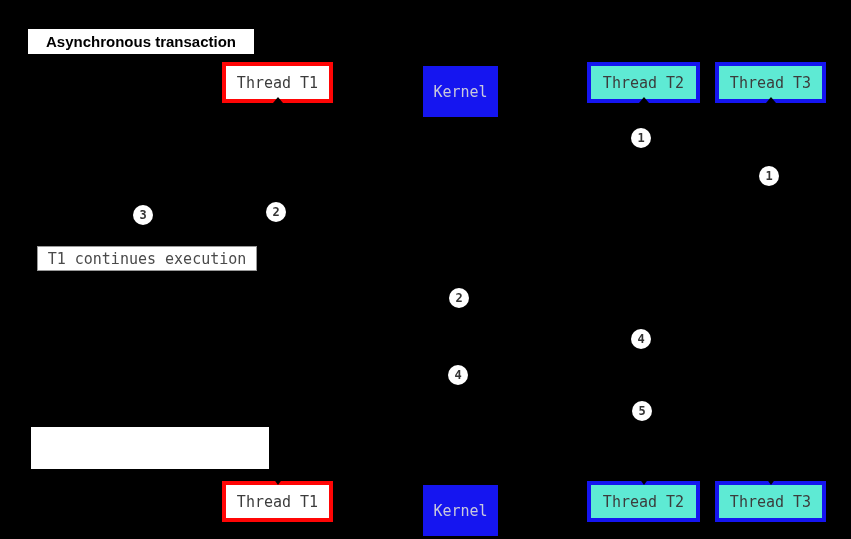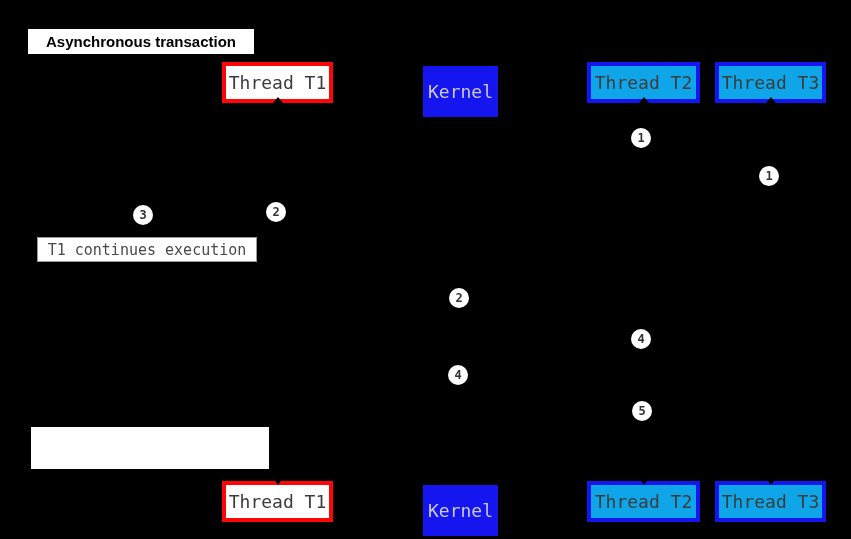--- a/index.html
+++ b/index.html
@@ -2,29 +2,29 @@
 <html><head>
 <meta charset="utf-8">
 <style>
   html,body{margin:0;padding:0;background:#000;}
   #canvas{position:relative;width:851px;height:539px;background:#000;overflow:hidden;
           font-family:"DejaVu Sans Mono",monospace;border-radius:28px;}
   .title-box{position:absolute;left:28px;top:29px;width:226px;height:25px;background:#fff;
              color:#000;font-family:"Liberation Sans",sans-serif;font-weight:bold;font-size:15px;
              display:flex;align-items:center;justify-content:center;white-space:nowrap;}
   .pbox{position:absolute;box-sizing:border-box;display:flex;align-items:center;justify-content:center;
-        font-size:18px;white-space:nowrap;}
+        font-size:15px;white-space:nowrap;}
   .red-border{border:4px solid #ff0505;background:#fff;color:#3c3c3c;height:41px;}
-  .blue-border{border:4px solid #1515f0;background:#0ea5e9;color:#3c3c3c;height:41px;}
+  .blue-border{border:4px solid #1515f0;background:#5eead4;color:#3c3c3c;height:41px;}
   .blue-filled{background:#1515f0;color:#c9c9dc;height:51px;}
   .marker{position:absolute;width:20px;height:20px;border-radius:50%;background:#fff;color:#333;
           font-size:12px;font-weight:bold;display:flex;align-items:center;justify-content:center;}
   .note{position:absolute;box-sizing:border-box;background:#fff;border:1px solid #999;color:#4a4a4a;
         font-size:15px;display:flex;align-items:center;justify-content:center;white-space:nowrap;}
-  .note-t1{left:37px;top:237px;width:220px;height:25px;}
+  .note-t1{left:37px;top:246px;width:220px;height:25px;}
   .note-empty{left:31px;top:427px;width:238px;height:42px;border:none;}
   .notch{position:absolute;width:0;height:0;border-left:5px solid transparent;border-right:5px solid transparent;}
   .notch-up{border-bottom:6px solid #000;}
   .notch-down{border-top:7px solid #000;}
 </style>
 </head>
 <body>
 
 <div id="canvas">
   <div class="title-box">

